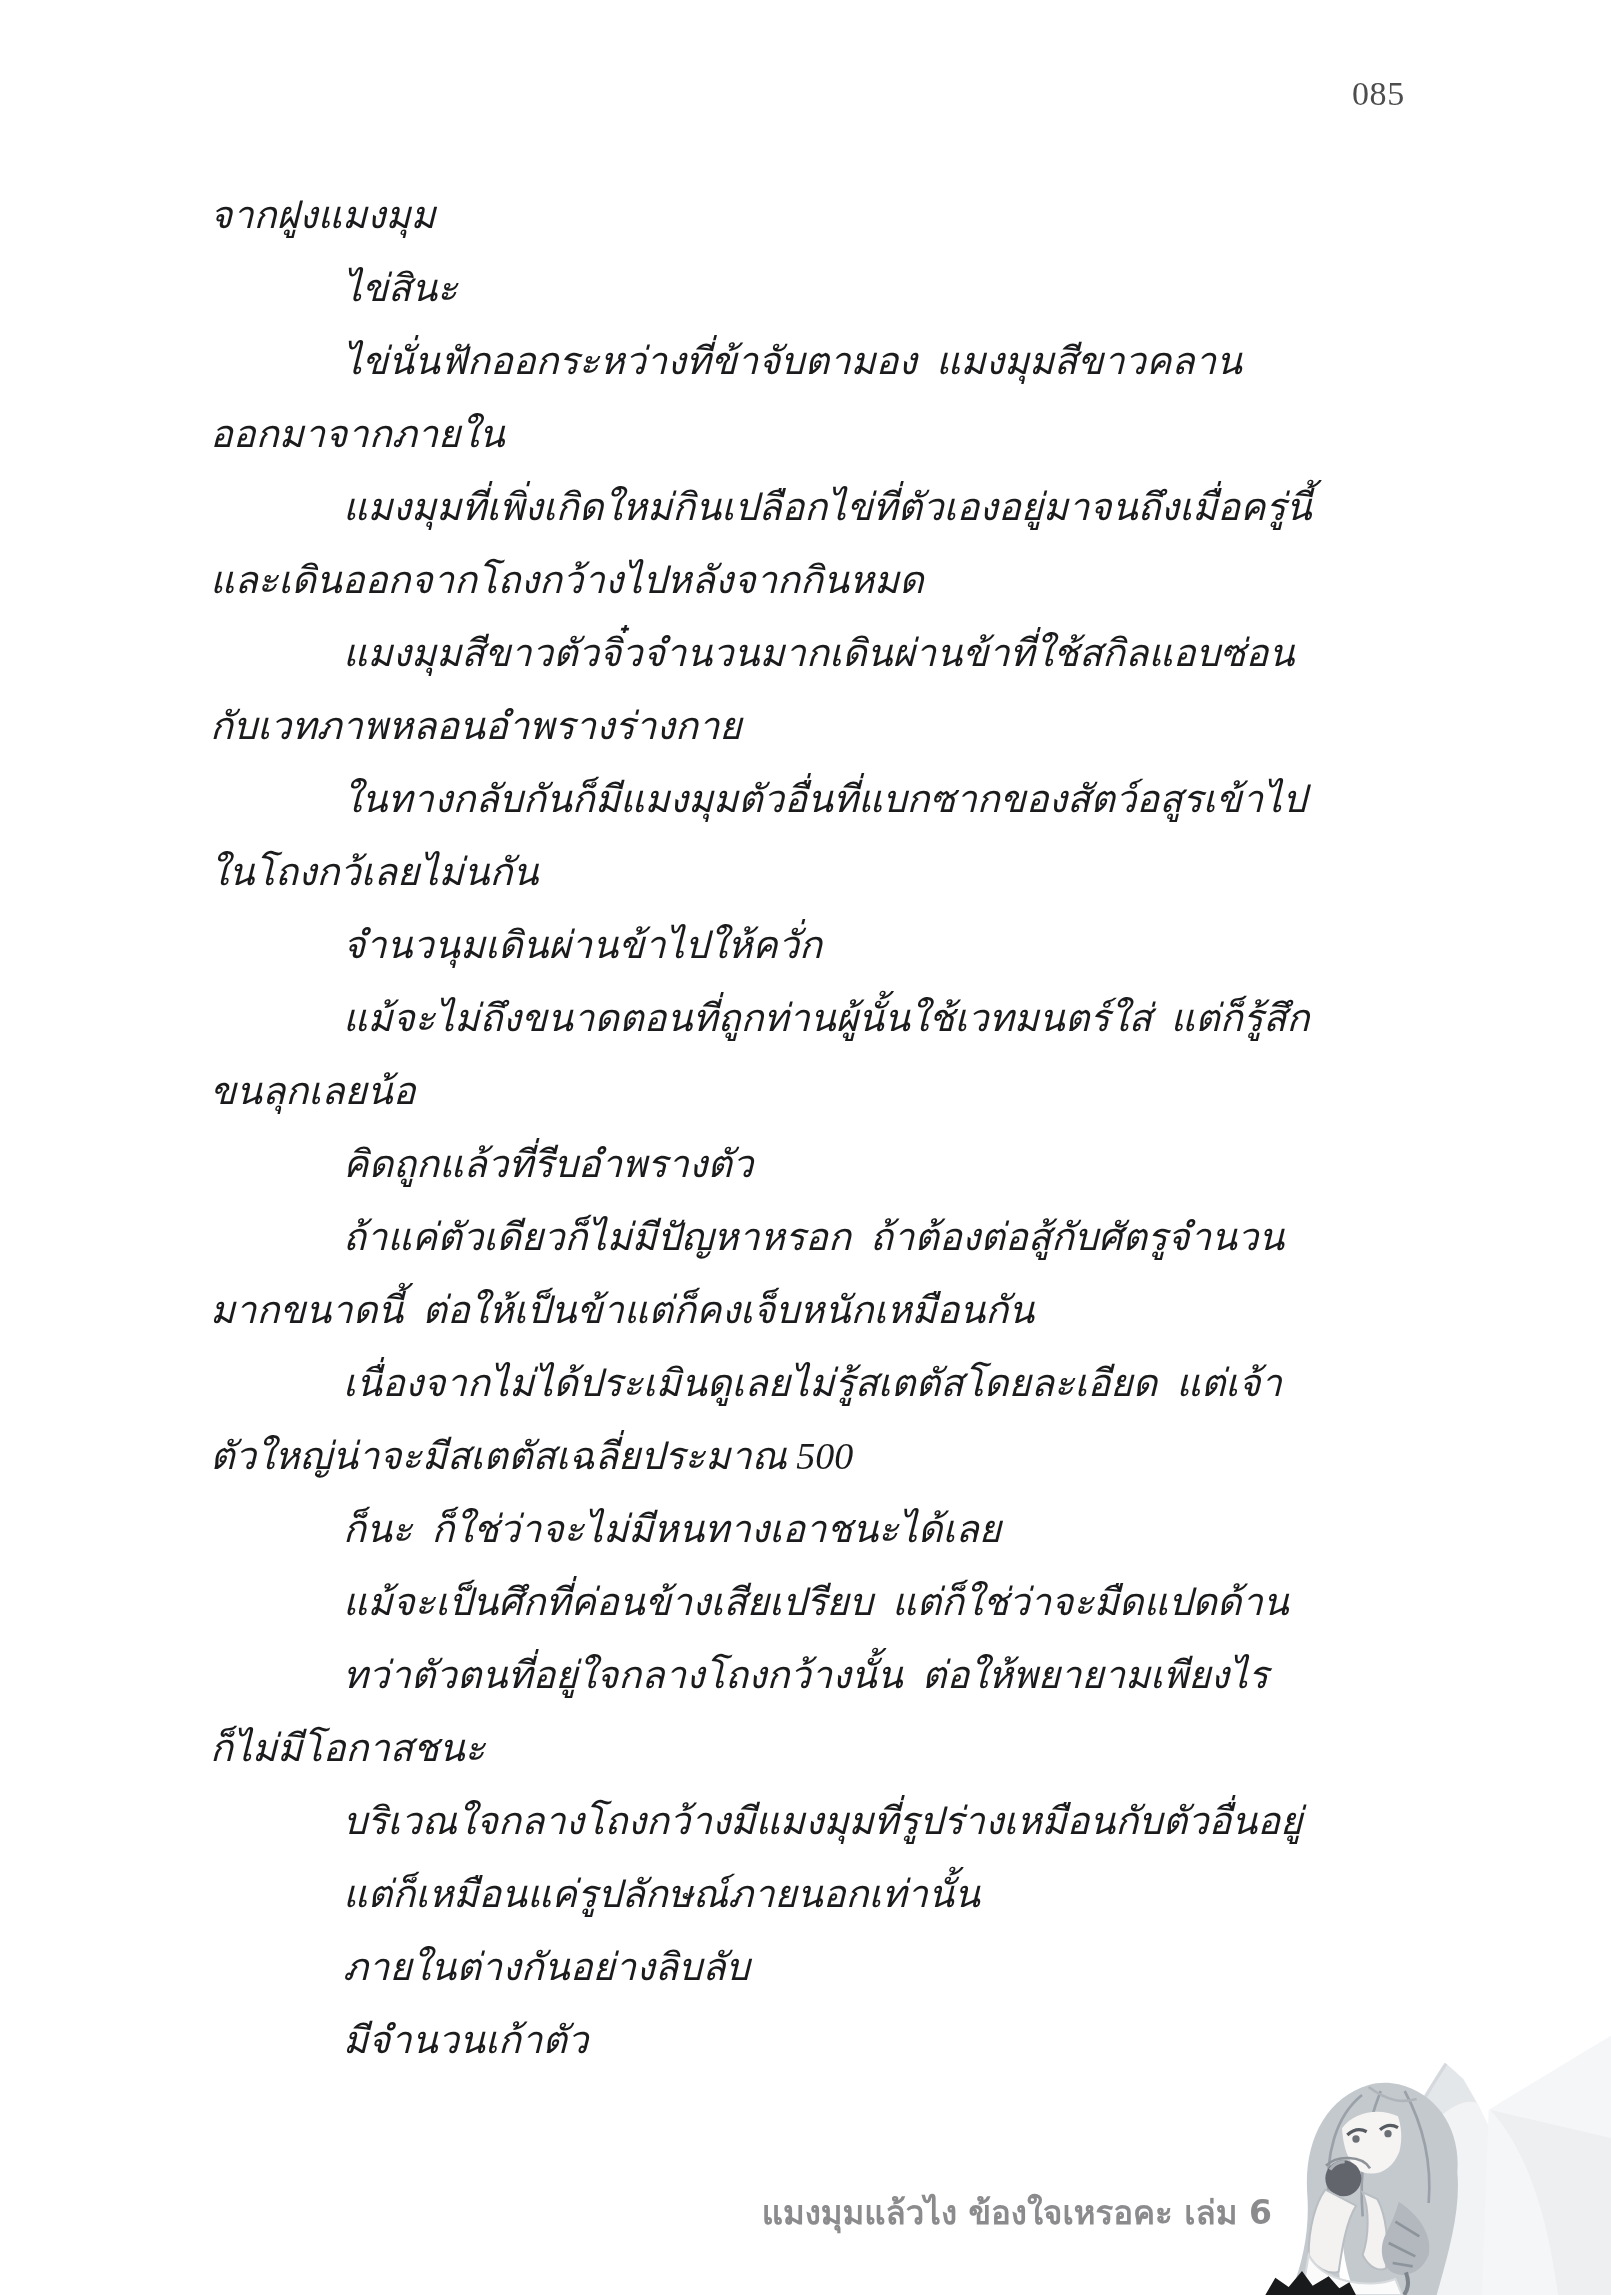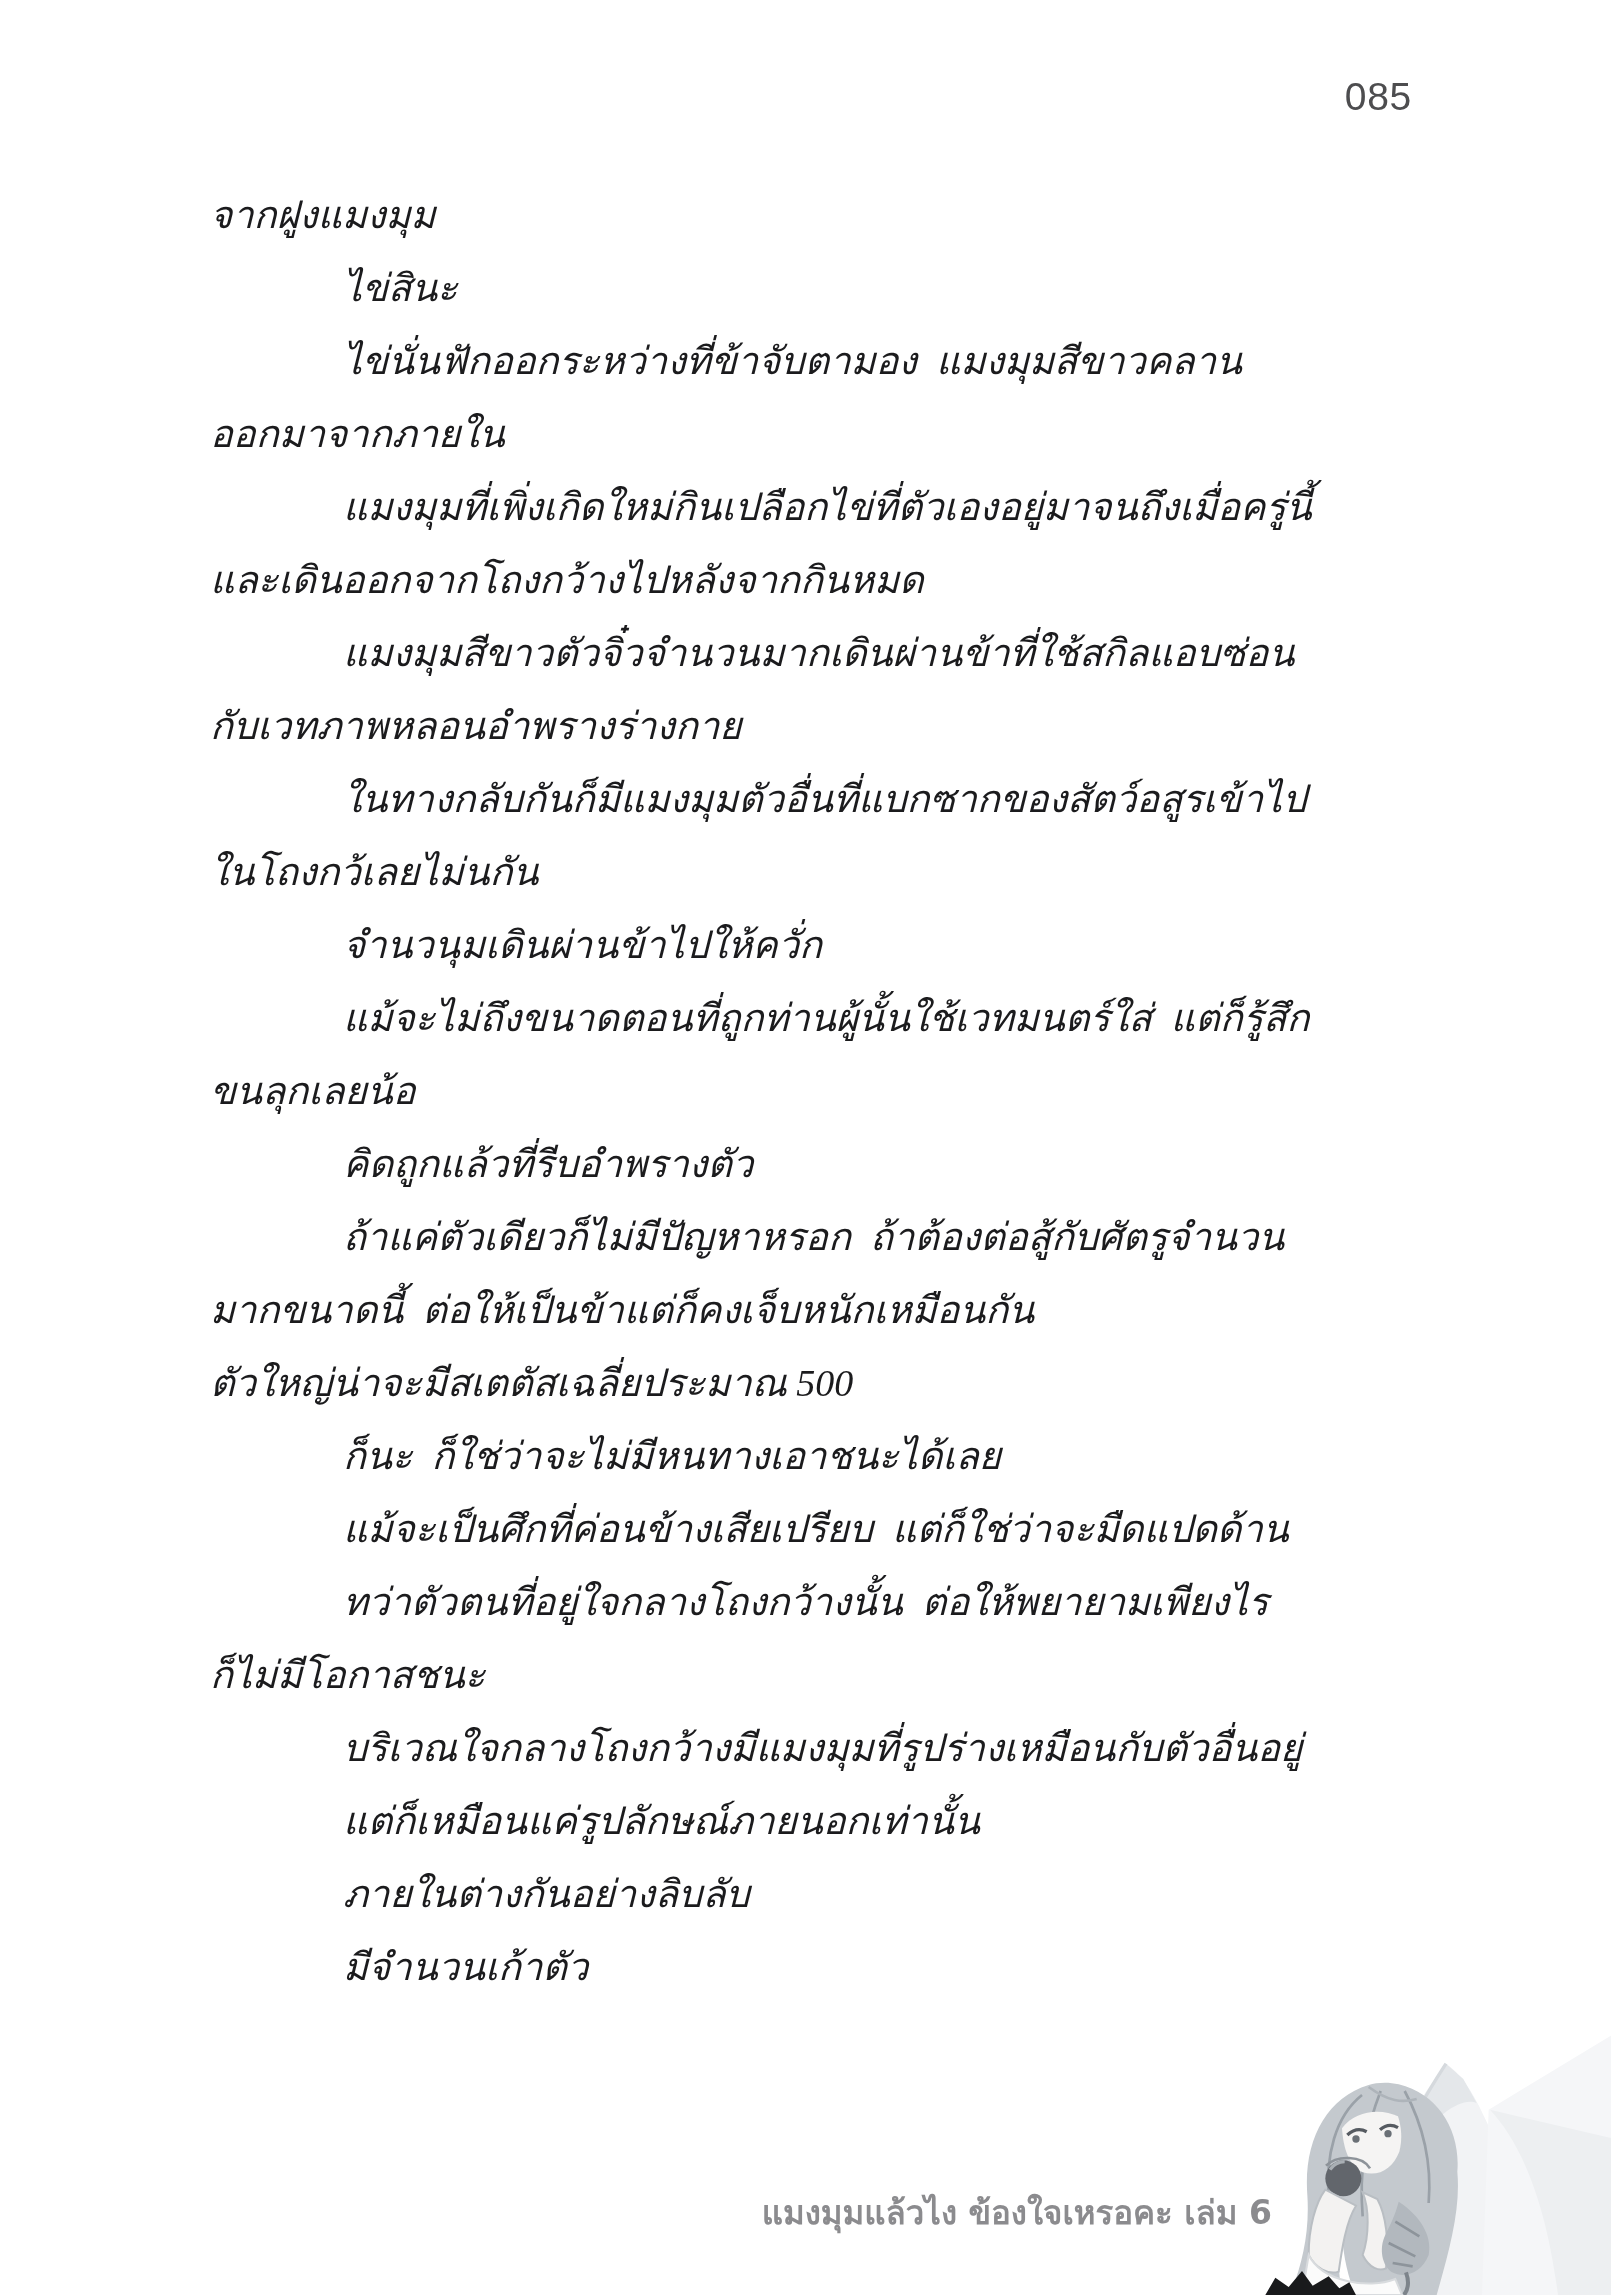--- a/index.html
+++ b/index.html
@@ -6,23 +6,23 @@
   body {
     width: 1612px; height: 2295px;
     background: #ffffff;
     position: relative;
     overflow: hidden;
     font-family: "Liberation Serif", "DejaVu Serif", serif;
   }
   .page-number {
     position: absolute;
     top: 75px;
-    right: 200px;
-    font-family: Liberation Sans, sans-serif;
-    font-size: 39px;
+    right: 207px;
+    font-family: Liberation Serif, serif;
+    font-size: 34px;
     color: #4d4d4f;
     letter-spacing: 0.7px;
   }
   .text-block {
     position: absolute;
     left: 210px;
     top: 179px;
     width: 1216px;
     font-size: 38px;
     line-height: 73px;
@@ -66,20 +66,21 @@
   <p class="line indent">แมงมุมสีขาวตัวจิ๋วจำนวนมากเดินผ่านข้าที่ใช้สกิลแอบซ่อน</p>
   <p class="line">กับเวทภาพหลอนอำพรางร่างกาย</p>
   <p class="line indent">ในทางกลับกันก็มีแมงมุมตัวอื่นที่แบกซากของสัตว์อสูรเข้าไป</p>
   <p class="line">ในโถงกว้เลยไม่นกัน</p>
   <p class="line indent">จำนวนุมเดินผ่านข้าไปให้ควั่ก</p>
   <p class="line indent">แม้จะไม่ถึงขนาดตอนที่ถูกท่านผู้นั้นใช้เวทมนตร์ใส่  แต่ก็รู้สึก</p>
   <p class="line">ขนลุกเลยน้อ</p>
   <p class="line indent">คิดถูกแล้วที่รีบอำพรางตัว</p>
   <p class="line indent">ถ้าแค่ตัวเดียวก็ไม่มีปัญหาหรอก  ถ้าต้องต่อสู้กับศัตรูจำนวน</p>
   <p class="line">มากขนาดนี้  ต่อให้เป็นข้าแต่ก็คงเจ็บหนักเหมือนกัน</p>
+  <p class="line indent">เนื่องจากไม่ได้ประเมินดูเลยไม่รู้สเตตัสโดยละเอียด  แต่เจ้า</p>
   <p class="line">ตัวใหญ่น่าจะมีสเตตัสเฉลี่ยประมาณ 500</p>
   <p class="line indent">ก็นะ  ก็ใช่ว่าจะไม่มีหนทางเอาชนะได้เลย</p>
   <p class="line indent">แม้จะเป็นศึกที่ค่อนข้างเสียเปรียบ  แต่ก็ใช่ว่าจะมืดแปดด้าน</p>
   <p class="line indent">ทว่าตัวตนที่อยู่ใจกลางโถงกว้างนั้น  ต่อให้พยายามเพียงไร</p>
   <p class="line">ก็ไม่มีโอกาสชนะ</p>
   <p class="line indent">บริเวณใจกลางโถงกว้างมีแมงมุมที่รูปร่างเหมือนกับตัวอื่นอยู่</p>
   <p class="line indent">แต่ก็เหมือนแค่รูปลักษณ์ภายนอกเท่านั้น</p>
   <p class="line indent">ภายในต่างกันอย่างลิบลับ</p>
   <p class="line indent">มีจำนวนเก้าตัว</p>
 </div>

